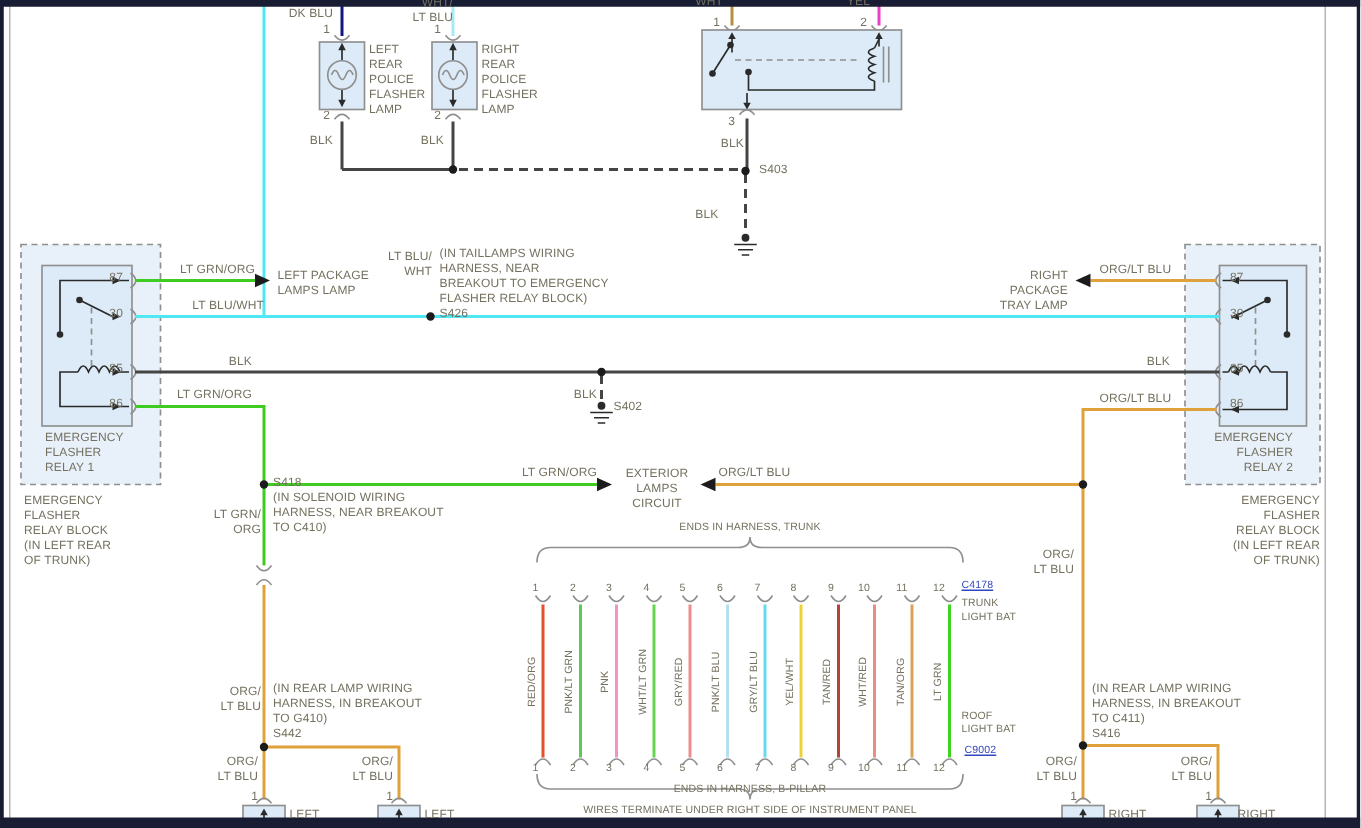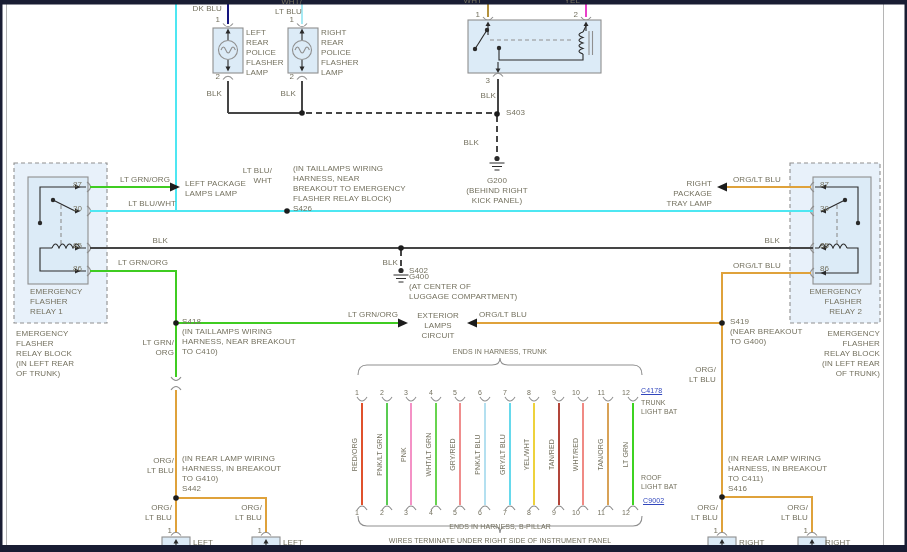--- a/index.html
+++ b/index.html
@@ -248,66 +248,60 @@
 
 <div class="t tr" style="left:448px;top:-4px;width:34px">WHT</div>
 <div class="t tr" style="left:464px;top:10px;width:16px">1</div>
 <div class="t tr" style="left:546px;top:-4px;width:34px">YEL</div>
 <div class="t tr" style="left:562px;top:10px;width:16px">2</div>
 <div class="t tr" style="left:474px;top:76px;width:16px">3</div>
 <div class="t tr" style="left:468px;top:91px;width:28px">BLK</div>
 
 <div class="t" style="left:506px;top:108px">S403</div>
 <div class="t tr" style="left:451px;top:138px;width:28px">BLK</div>
-<div class="t tc" style="left:452px;top:176px;width:90px">G200
-(BEHIND RIGHT
-KICK PANEL)</div>
 
 <div class="t tr" style="left:64px;top:180px;width:18px">87</div>
 <div class="t tr" style="left:64px;top:204px;width:18px">30</div>
 <div class="t tr" style="left:64px;top:241px;width:18px">85</div>
 <div class="t tr" style="left:64px;top:264px;width:18px">86</div>
 <div class="t" style="left:30px;top:287px">EMERGENCY
 FLASHER
 RELAY 1</div>
 <div class="t" style="left:16px;top:329px">EMERGENCY
 FLASHER
 RELAY BLOCK
 (IN LEFT REAR
 OF TRUNK)</div>
 <div class="t tr" style="left:110px;top:175px;width:60px">LT GRN/ORG</div>
 <div class="t" style="left:185px;top:179px">LEFT PACKAGE
 LAMPS LAMP</div>
 <div class="t tr" style="left:116px;top:199px;width:60px">LT BLU/WHT</div>
 <div class="t tr" style="left:108px;top:236px;width:60px">BLK</div>
 <div class="t tr" style="left:108px;top:258px;width:60px">LT GRN/ORG</div>
 
-<div class="t tr" style="left:240px;top:166px;width:32px">LT BLU/
+<div class="t tr" style="left:256px;top:166px;width:32px">LT BLU/
 WHT</div>
 <div class="t" style="left:293px;top:164px">(IN TAILLAMPS WIRING
 HARNESS, NEAR
 BREAKOUT TO EMERGENCY
 FLASHER RELAY BLOCK)
 S426</div>
 
 <div class="t" style="left:409px;top:266px">S402</div>
 <div class="t tr" style="left:370px;top:258px;width:28px">BLK</div>
-<div class="t" style="left:409px;top:272px">G400
-(AT CENTER OF
-LUGGAGE COMPARTMENT)</div>
 <div class="t tr" style="left:338px;top:310px;width:60px">LT GRN/ORG</div>
 <div class="t tc" style="left:407px;top:311px;width:62px">EXTERIOR
 LAMPS
 CIRCUIT</div>
 <div class="t" style="left:479px;top:310px;width:60px">ORG/LT BLU</div>
 
 <div class="t tr" style="left:140px;top:338px;width:34px">LT GRN/
 ORG</div>
 <div class="t" style="left:182px;top:317px">S418
-(IN TAILLAMPS WIRING
+(IN SOLENOID WIRING
 HARNESS, NEAR BREAKOUT
 TO C410)</div>
 <div class="t tr" style="left:142px;top:456px;width:32px">ORG/
 LT BLU</div>
 <div class="t" style="left:182px;top:454px">(IN REAR LAMP WIRING
 HARNESS, IN BREAKOUT
 TO G410)
 S442</div>
 <div class="t tr" style="left:140px;top:503px;width:32px">ORG/
 LT BLU</div>
@@ -329,23 +323,20 @@
 FLASHER
 RELAY BLOCK
 (IN LEFT REAR
 OF TRUNK)</div>
 <div class="t" style="left:733px;top:175px;width:60px">ORG/LT BLU</div>
 <div class="t tr" style="left:646px;top:179px;width:66px">RIGHT PACKAGE
 TRAY LAMP</div>
 <div class="t tr" style="left:752px;top:236px;width:28px">BLK</div>
 <div class="t" style="left:733px;top:261px;width:60px">ORG/LT BLU</div>
 
-<div class="t" style="left:730px;top:317px">S419
-(NEAR BREAKOUT
-TO G400)</div>
 <div class="t tr" style="left:684px;top:365px;width:32px">ORG/
 LT BLU</div>
 <div class="t" style="left:728px;top:454px">(IN REAR LAMP WIRING
 HARNESS, IN BREAKOUT
 TO C411)
 S416</div>
 <div class="t tr" style="left:686px;top:503px;width:32px">ORG/
 LT BLU</div>
 <div class="t tr" style="left:702px;top:526px;width:16px">1</div>
 <div class="t" style="left:739px;top:538px">RIGHT</div>

